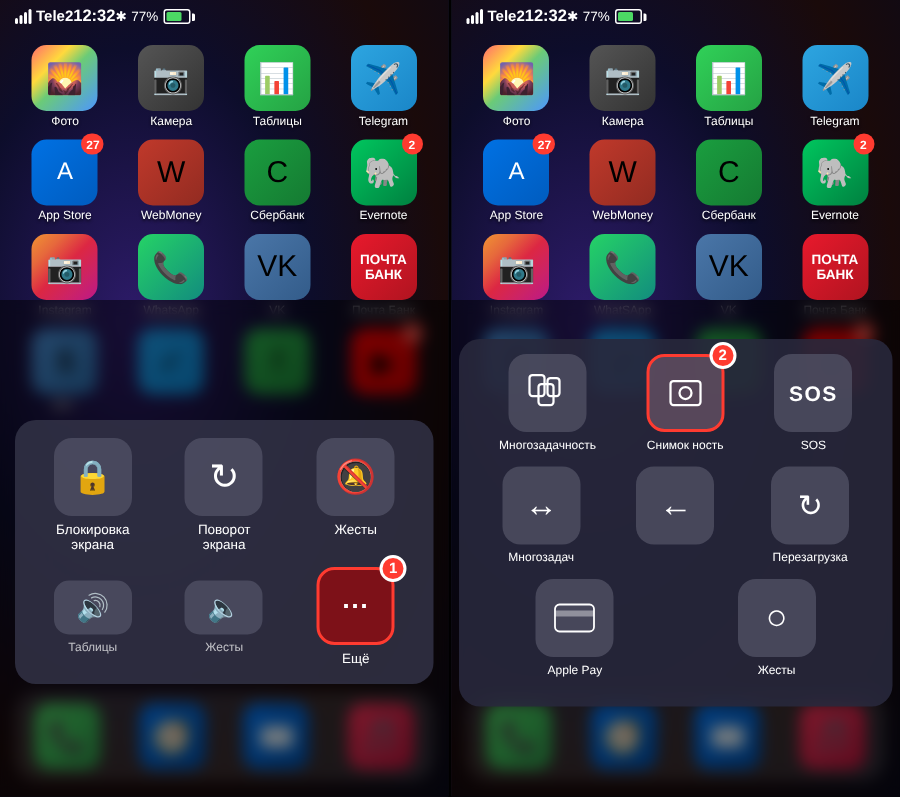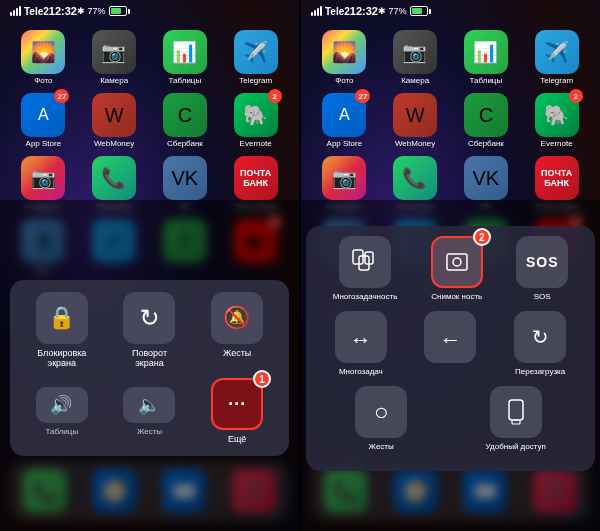--- a/index.html
+++ b/index.html
@@ -707,31 +707,31 @@
         <span class="assist-label"></span>
       </div>
       <div class="assist-btn">
         <div class="assist-icon" style="font-size:20px;">↻</div>
         <span class="assist-label">Перезагрузка</span>
       </div>
     </div>
 
     <div class="assist-row">
       <div class="assist-btn">
+        <div class="assist-icon">
+          <svg width="28" height="20" viewBox="0 0 28 20" fill="none">
+            <rect x="1" y="1" width="26" height="18" rx="3" stroke="white" stroke-width="1.2" fill="none"></rect>
+            <rect x="1" y="5" width="26" height="4" fill="white" opacity="0.4"></rect>
+          </svg>
+        </div>
+        <span class="assist-label">Apple Pay</span>
+      </div>
+      <div class="assist-btn">
         <div class="assist-icon" style="font-size:24px;color:#fff;">○</div>
         <span class="assist-label">Жесты</span>
-      </div>
-      <div class="assist-btn">
-        <div class="assist-icon">
-          <svg width="20" height="28" viewBox="0 0 20 28" fill="none">
-            <rect x="3" y="2" width="14" height="20" rx="3" stroke="white" stroke-width="1.5" fill="none"></rect>
-            <rect x="6" y="22" width="8" height="4" rx="1" stroke="white" stroke-width="1.2" fill="none"></rect>
-          </svg>
-        </div>
-        <span class="assist-label">Удобный доступ</span>
       </div>
     </div>
   </div>
 
   <div class="dock" style="background:rgba(255,255,255,0.15);border-radius:16px;">
     <div class="app-item">
       <div class="app-icon" style="background:linear-gradient(135deg,#4cd964,#2ea04b);width:44px;height:44px;border-radius:10px;">📞</div>
     </div>
     <div class="app-item">
       <div class="app-icon" style="background:linear-gradient(135deg,#007aff,#0051ad);width:44px;height:44px;border-radius:10px;">🧭</div>

